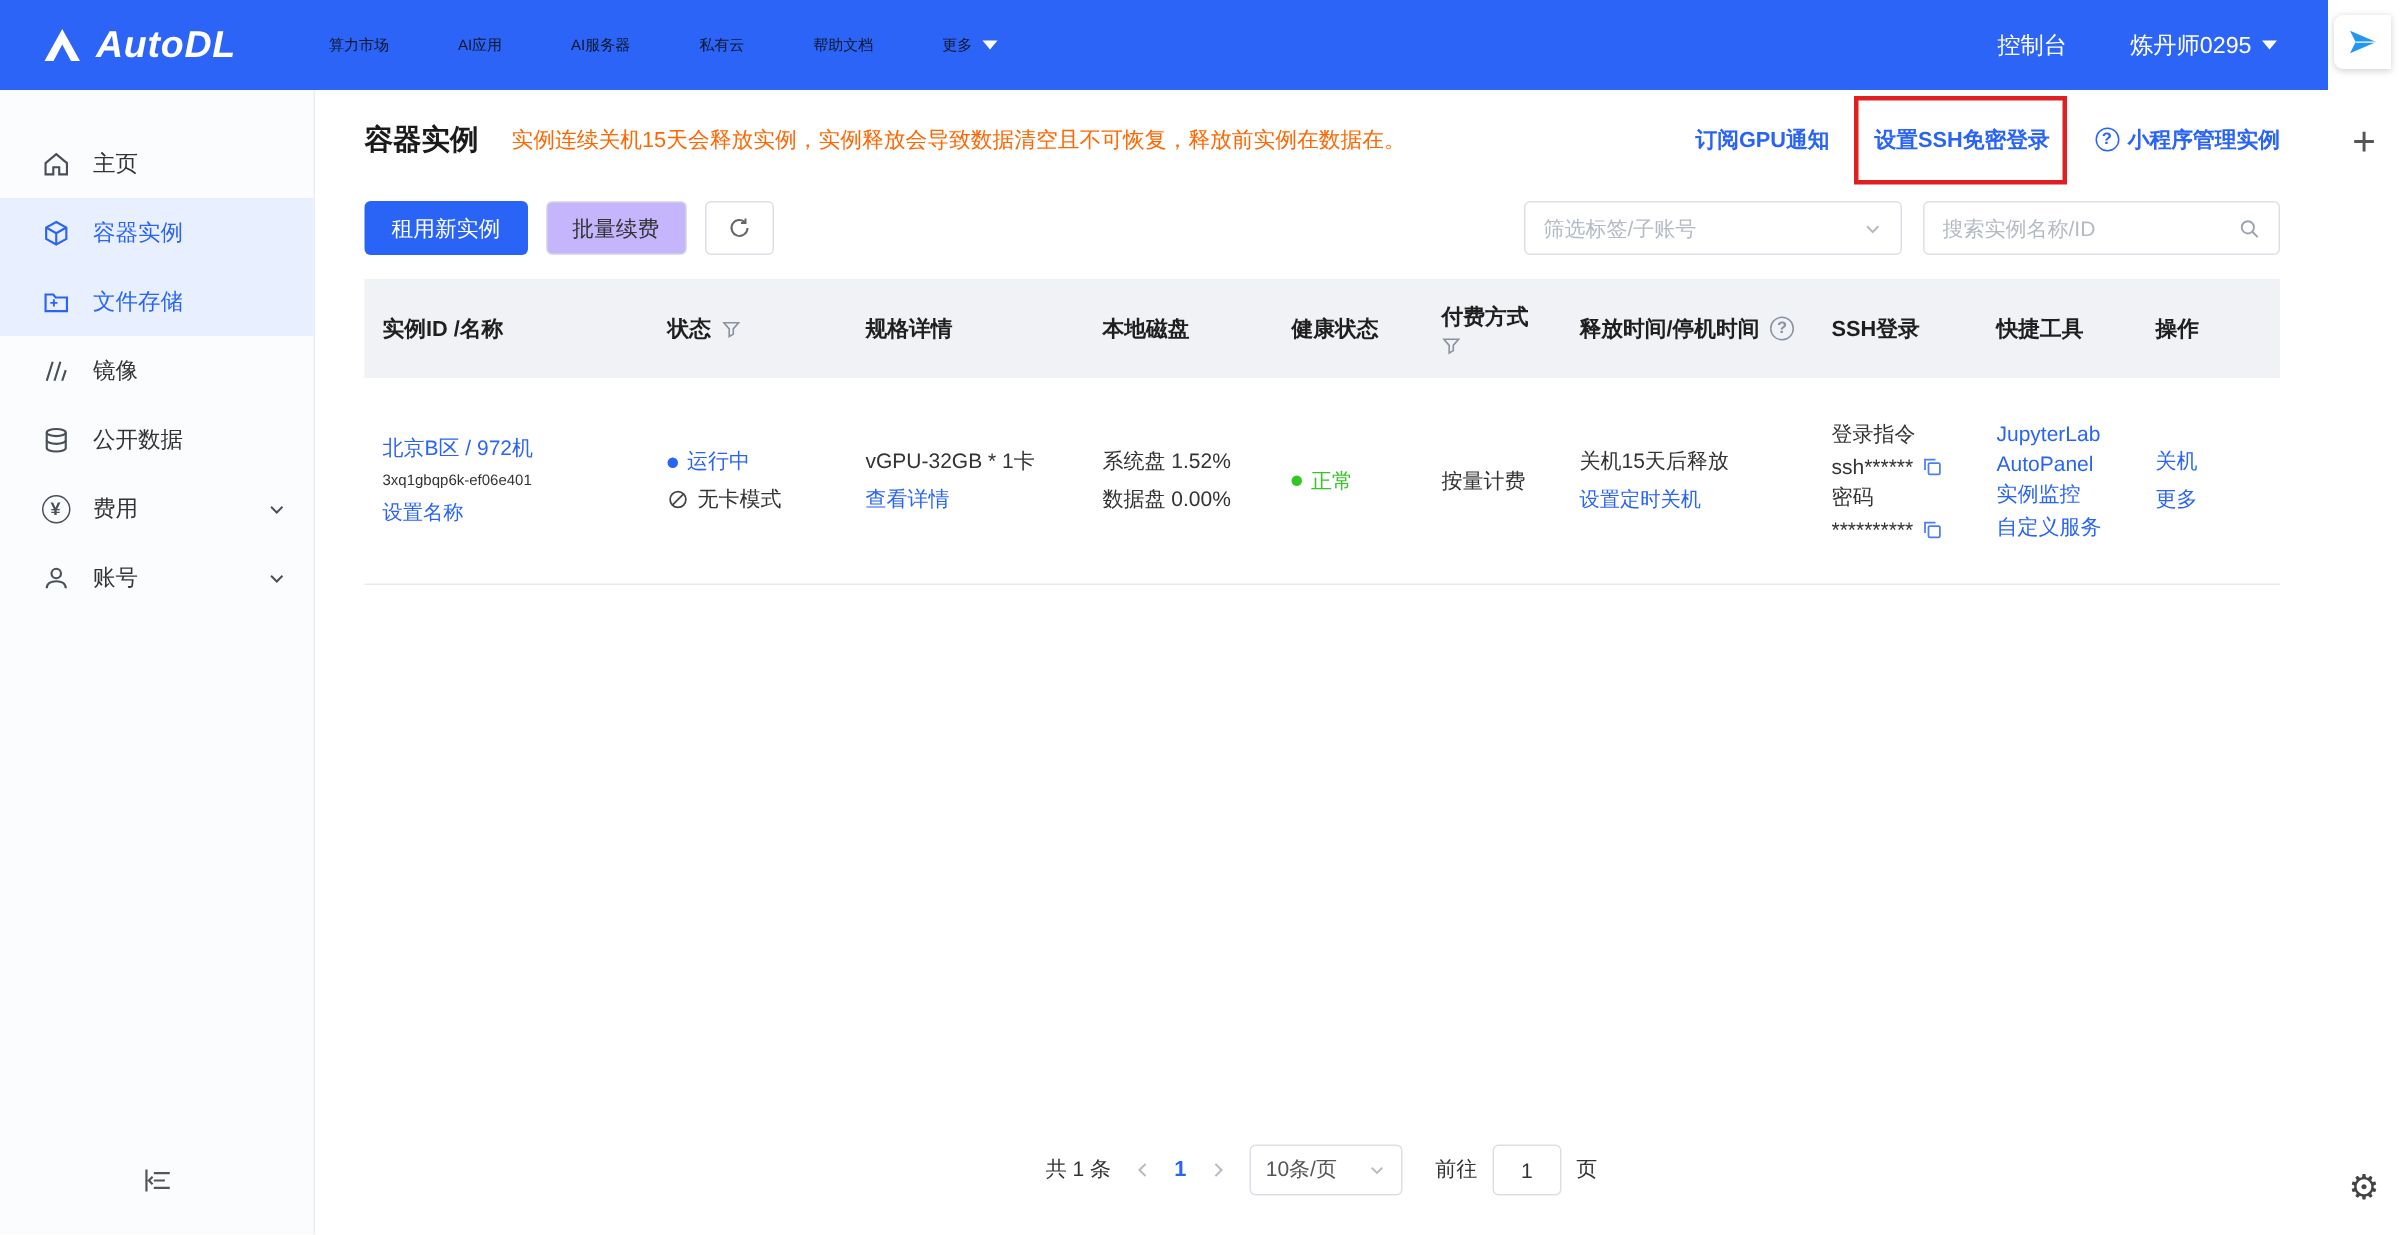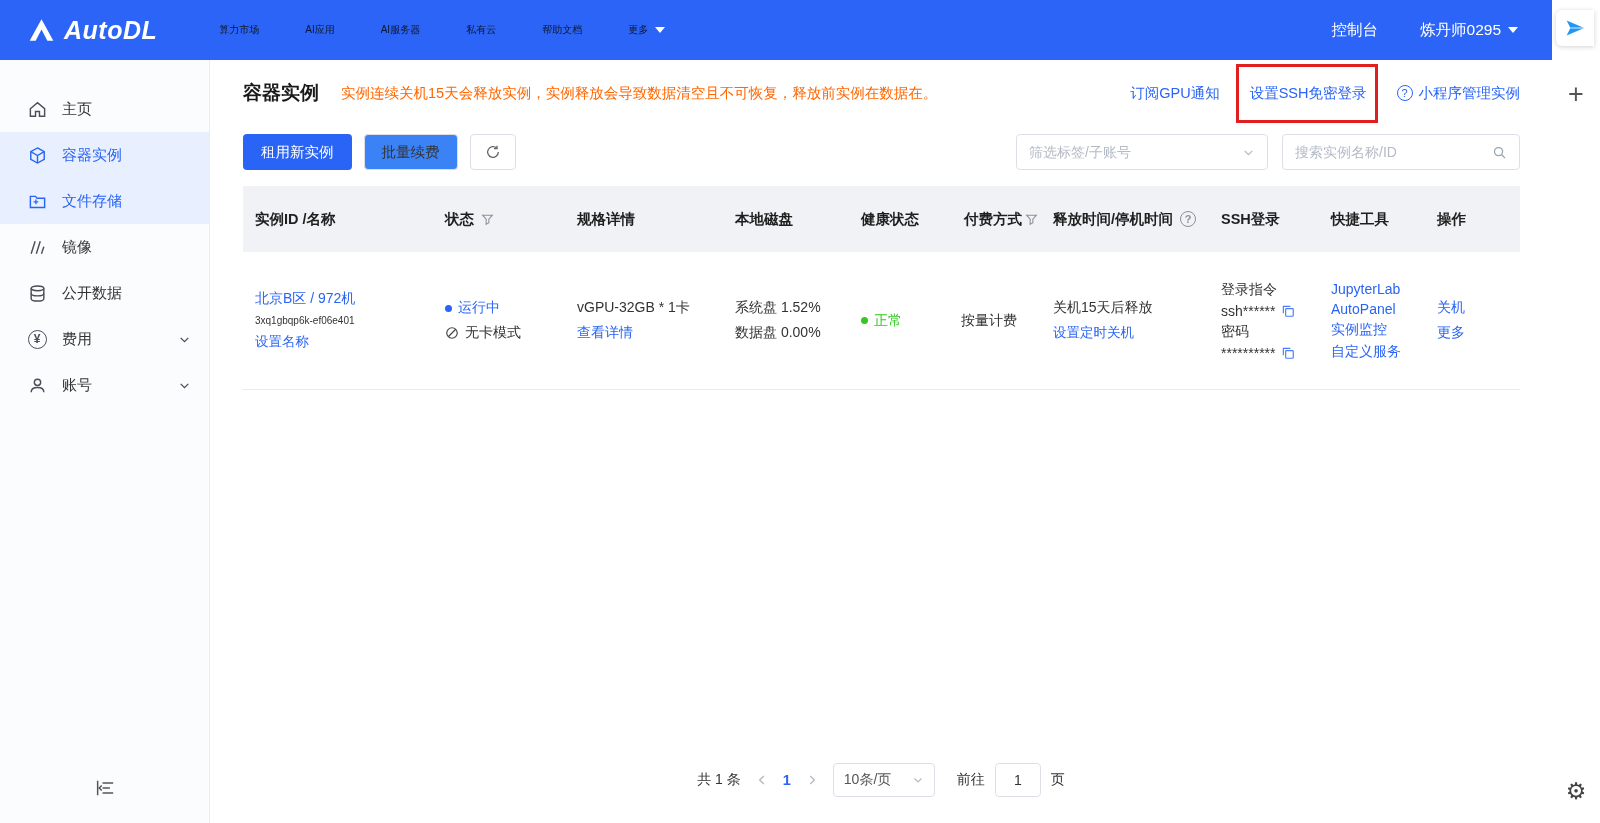--- a/index.html
+++ b/index.html
@@ -27,42 +27,42 @@
   .side-item .yen-ic { width: 19px; height: 19px; border: 1.6px solid #4a4f57; border-radius: 50%; display: flex; align-items: center; justify-content: center; font-size: 12px; color: #4a4f57; font-weight: bold; }
   .side-chev { margin-left: auto; }
   .collapse-btn { position: absolute; bottom: 22px; left: 50%; transform: translateX(-50%); cursor: pointer; }
 
   
   .content { position: absolute; left: 210px; top: 60px; width: 1342px; bottom: 0; background: #fff; }
   .page-header { display: flex; align-items: center; height: 66px; padding: 0 32px 0 33px; }
   .page-title { font-size: 19px; font-weight: bold; color: #1a1a1a; }
   .warning-text { margin-left: 22px; font-size: 14.5px; color: #ff6600; }
   .header-links { margin-left: auto; display: flex; align-items: center; gap: 30px; }
-  .header-links a { color: #2a64f6; font-size: 14.5px; display: flex; align-items: center; gap: 6px; }
+  .header-links a { color: #2a64f6; font-size: 14.5px; display: flex; align-items: center; gap: 6px; font-weight: bold; }
   .ssh-wrap { position: relative; }
   .red-annotation { position: absolute; left: -14px; right: -11px; top: -20px; bottom: -20px; border: 3px solid #e02020; pointer-events: none; }
   .q-circle { width: 16px; height: 16px; border: 1.4px solid #2a64f6; border-radius: 50%; display: inline-flex; align-items: center; justify-content: center; font-size: 11px; color: #2a64f6; flex: none; }
 
   .toolbar { display: flex; align-items: center; padding: 8px 32px 16px 33px; gap: 12px; }
   .btn-primary { background: #2a64f6; color: #fff; border: none; height: 36px; padding: 0 18px; border-radius: 4px; font-size: 14.5px; cursor: pointer; font-family: inherit; }
-  .btn-plain { background: #3b82f6; color: #333; border: 1px solid #dcdfe6; height: 36px; padding: 0 17px; border-radius: 4px; font-size: 14.5px; cursor: pointer; font-family: inherit; }
+  .btn-plain { background: #c4b5fd; color: #333; border: 1px solid #dcdfe6; height: 36px; padding: 0 17px; border-radius: 4px; font-size: 14.5px; cursor: pointer; font-family: inherit; }
   .btn-refresh { width: 46px; height: 36px; background: #fff; border: 1px solid #dcdfe6; border-radius: 4px; display: flex; align-items: center; justify-content: center; cursor: pointer; }
   .toolbar-right { margin-left: auto; display: flex; gap: 14px; align-items: center; }
   .box-input { height: 36px; border: 1px solid #dcdfe6; border-radius: 4px; display: flex; align-items: center; padding: 0 12px; background: #fff; }
   .box-input input { border: none; outline: none; flex: 1; font-size: 14px; color: #333; font-family: inherit; background: transparent; }
   .box-input input::placeholder { color: #b4bac4; }
   .filter-box { width: 252px; }
   .search-box { width: 238px; }
 
   
   .table { margin: 0 32px 0 33px; }
   .grid { display: grid; grid-template-columns: 190px 132px 158px 126px 100px 92px 168px 110px 106px 1fr; }
   .thead { background: #f0f2f5; min-height: 66px; align-items: center; }
   .th { display: flex; align-items: center; gap: 7px; padding-left: 12px; font-size: 14.5px; font-weight: bold; color: #1f1f1f; }
-  .th.stacked { flex-direction: row; align-items: center; justify-content: center; gap: 3px; }
+  .th.stacked { flex-direction: column; align-items: flex-start; justify-content: center; gap: 3px; }
   .trow { border-bottom: 1px solid #e9eaee; min-height: 138px; }
   .td { display: flex; flex-direction: column; justify-content: center; gap: 7px; padding: 14px 10px 14px 12px; font-size: 14px; color: #333; }
   .td .line { display: flex; align-items: center; gap: 6px; }
   .blue-link { color: #2a64f6; font-size: 14px; cursor: pointer; }
   .sm { font-size: 13.5px; }
   .dot { width: 7px; height: 7px; border-radius: 50%; display: inline-block; flex: none; }
   .dot-blue { background: #2a64f6; }
   .dot-green { background: #34c724; }
   .status-run { color: #2a64f6; }
   .health-ok { color: #34c724; }

